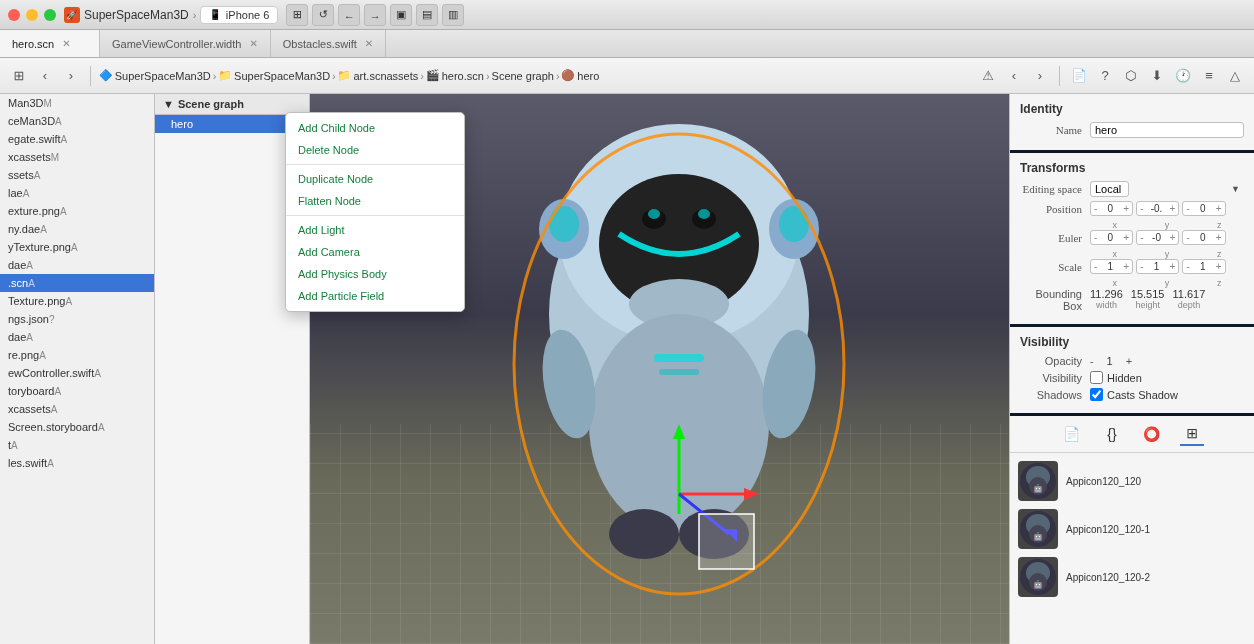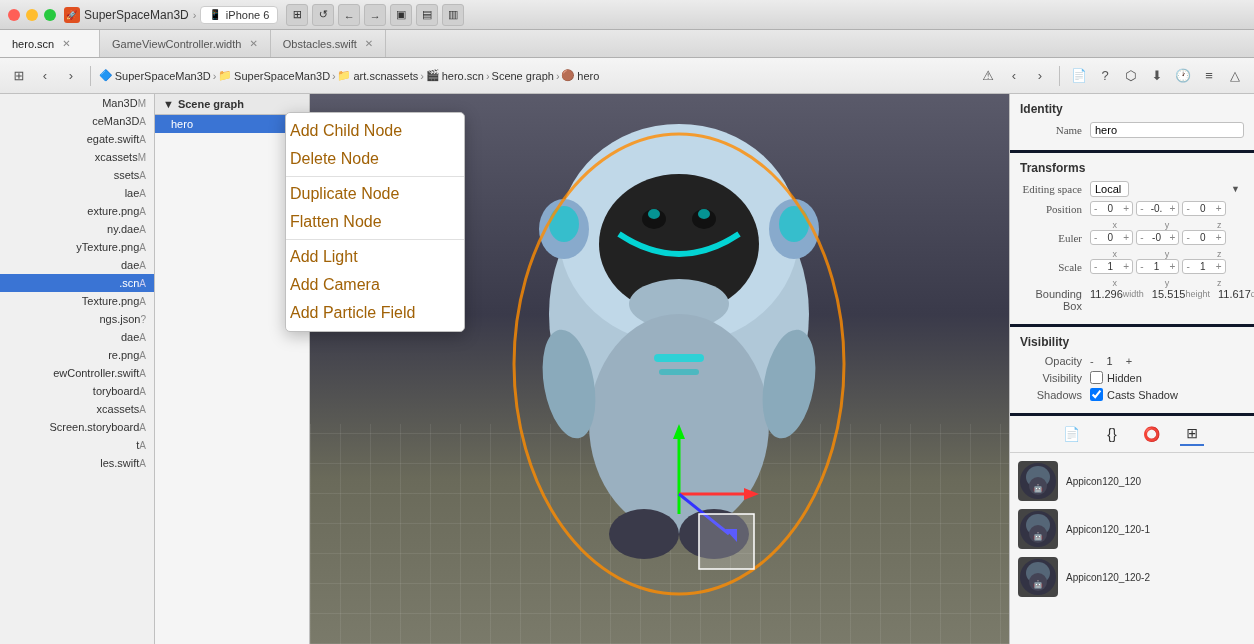--- a/index.html
+++ b/index.html
@@ -44,39 +44,39 @@
     .breadcrumb { display: flex; align-items: center; gap: 2px; font-size: 11px; color: #333; flex: 1; }
     .bc-item { display: flex; align-items: center; gap: 2px; }
     .bc-sep { color: #888; }
     .toolbar-right { display: flex; align-items: center; gap: 4px; }
 
     
     .main-layout { display: flex; height: calc(644px - 30px - 28px - 36px); }
 
     
     .file-nav { width: 155px; background: #f0f0f0; border-right: 1px solid #c0c0c0; overflow-y: auto; flex-shrink: 0; }
-    .file-nav-item { display: flex; align-items: center; justify-content: flex-end; padding: 2px 8px; font-size: 11px; color: #333; cursor: pointer; height: 18px; }
+    .file-nav-item { display: flex; align-items: center; justify-content: flex-start; padding: 2px 8px; font-size: 11px; color: #333; cursor: pointer; height: 18px; }
     .file-nav-item.active { background: #3a74d4; color: white; }
     .file-nav-badge { font-size: 10px; color: #888; }
     .file-nav-item.active .file-nav-badge { color: #cce; }
 
     
     .scene-panel { width: 155px; background: #f5f5f5; border-right: 1px solid #c0c0c0; flex-shrink: 0; position: relative; overflow: visible; }
     .scene-panel-header { padding: 4px 8px; font-size: 11px; font-weight: 600; color: #333; background: #e8e8e8; border-bottom: 1px solid #c0c0c0; display: flex; align-items: center; gap: 4px; }
     .scene-tree-item { display: flex; align-items: center; padding: 3px 16px; font-size: 11px; color: #333; cursor: pointer; }
     .scene-tree-item.selected { background: #3a74d4; color: white; }
 
     
     .context-menu {
       position: absolute; left: 130px; top: 18px; z-index: 100;
       background: white; border: 1px solid #c0c0c0; border-radius: 5px;
       box-shadow: 0 4px 16px rgba(0,0,0,0.25); min-width: 180px;
       padding: 4px 0;
     }
-    .ctx-item { padding: 5px 4px; font-size: 16px; color: #a16207; cursor: pointer; }
+    .ctx-item { padding: 5px 12px; font-size: 11px; color: #15803d; cursor: pointer; }
     .ctx-sep { height: 1px; background: #e0e0e0; margin: 3px 0; }
 
     
     .viewport { flex: 1; background: #4a4a4a; position: relative; overflow: hidden; }
     .viewport-bg { width: 100%; height: 100%; background: linear-gradient(to bottom, #5a5a6a 0%, #3a3a4a 40%, #6a6a5a 70%, #7a7a6a 100%); position: relative; }
     
     
     .grid-floor {
       position: absolute; bottom: 0; left: 0; right: 0; height: 220px;
       background: repeating-linear-gradient(
@@ -101,21 +101,21 @@
     
     .coord-group { display: flex; gap: 3px; flex: 1; }
     .coord-item { display: flex; align-items: center; border: 1px solid #c0c0c0; border-radius: 3px; background: white; overflow: hidden; font-size: 10px; }
     .coord-btn { padding: 1px 3px; color: #888; cursor: pointer; }
     .coord-val { padding: 1px 2px; flex: 1; text-align: center; min-width: 20px; }
     .coord-plus { padding: 1px 3px; color: #888; cursor: pointer; }
 
     .bbox-row { display: flex; align-items: flex-start; margin-bottom: 4px; font-size: 11px; }
     .bbox-label { width: 70px; text-align: right; color: #555; padding-right: 8px; flex-shrink: 0; }
     .bbox-values { display: flex; gap: 8px; flex: 1; }
-    .bbox-val-group { display: flex; flex-direction: row; align-items: center; justify-content: flex-end; }
+    .bbox-val-group { display: flex; flex-direction: column; align-items: center; justify-content: flex-end; }
     .bbox-val { font-size: 11px; }
     .bbox-sublabel { font-size: 9px; color: #888; }
 
     .visibility-row { display: flex; align-items: center; margin-bottom: 4px; font-size: 11px; }
     .vis-label { width: 70px; text-align: right; color: #555; padding-right: 8px; flex-shrink: 0; }
     .vis-controls { display: flex; align-items: center; gap: 6px; }
     .vis-minus { cursor: pointer; color: #555; }
     .vis-value { min-width: 20px; text-align: center; }
     .vis-plus { cursor: pointer; color: #555; }
     .vis-checkbox { display: flex; align-items: center; gap: 4px; }
@@ -344,20 +344,23 @@
         <span>Flatten Node</span>
       </div>
       <div class="ctx-sep"></div>
       <div class="ctx-item">
         <span>Add Light</span>
       </div>
       <div class="ctx-item">
         <span>Add Camera</span>
       </div>
       <div class="ctx-item">
+        <span>Add Physics Body</span>
+      </div>
+      <div class="ctx-item">
         <span>Add Particle Field</span>
       </div>
     </div>
   </div>
 
   <div class="viewport">
     <div class="viewport-bg">
 
       <div class="grid-floor"></div>
 

